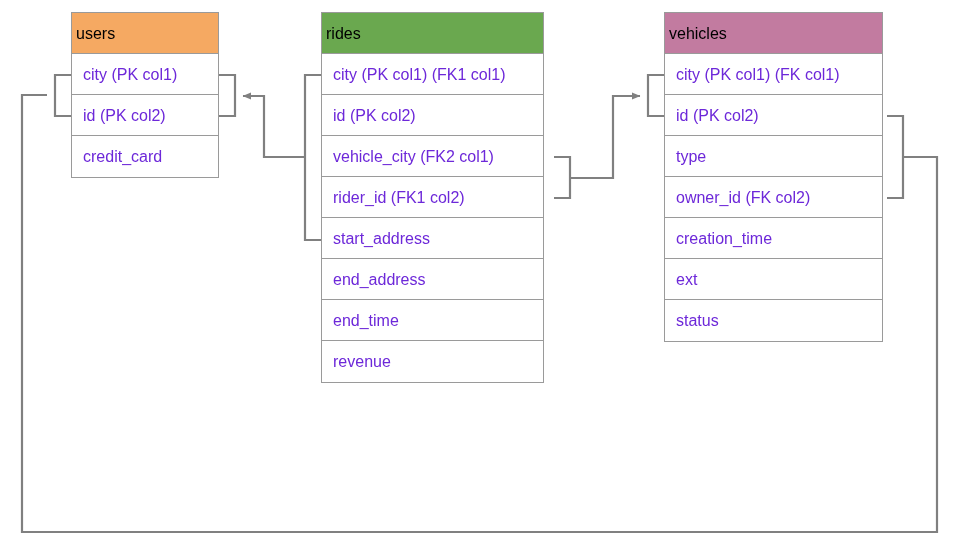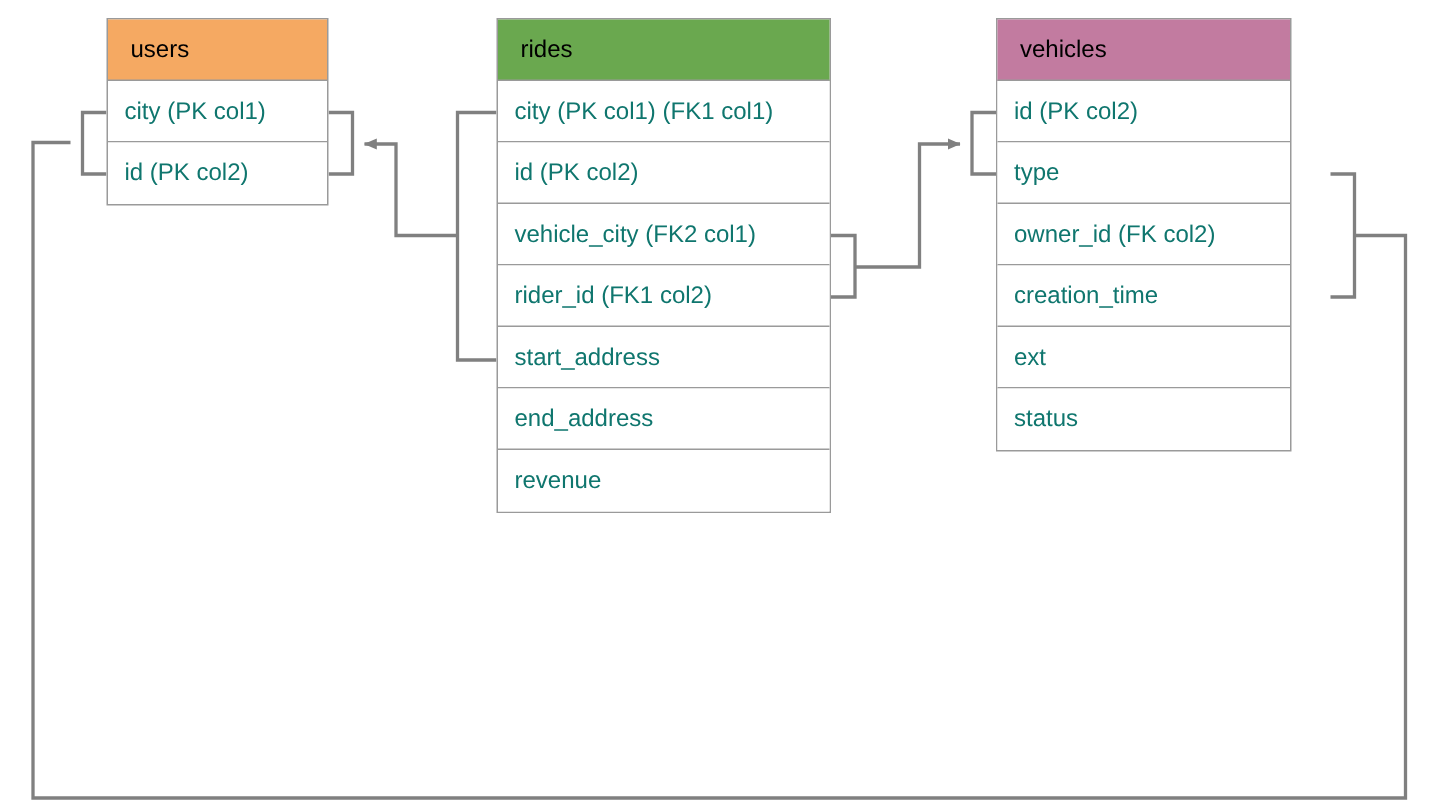--- a/index.html
+++ b/index.html
@@ -26,34 +26,34 @@
   .entity {
     position: absolute;
     box-sizing: border-box;
     border: 1px solid #9a9a9a;
     background: #ffffff;
   }
   .entity-header {
     box-sizing: border-box;
     height: 41px;
     line-height: 41px;
-    padding: 0 0 0 15px;
+    padding: 0 0 0 4px;
     font-size: 16px;
     color: #000000;
     border-bottom: 1px solid #9a9a9a;
     white-space: nowrap;
     overflow: hidden;
   }
   .entity-field {
     box-sizing: border-box;
     height: 41px;
     line-height: 41px;
     padding: 0 0 0 11px;
     font-size: 16px;
-    color: #0f766e;
+    color: #6d28d9;
     border-bottom: 1px solid #9a9a9a;
     background: #ffffff;
     white-space: nowrap;
     overflow: hidden;
   }
   .entity-field:last-child {
     border-bottom: none;
   }
 </style>
 </head>
@@ -88,35 +88,38 @@
 
       <path d="M 903,157 L 937,157 L 937,532 L 22,532 L 22,95 L 47,95"></path>
 
     </g>
   </svg>
 
   <div class="entity" style="left:71px; top:12px; width:148px;">
     <div class="entity-header" style="background:#F5A962;">users</div>
     <div class="entity-field">city (PK col1)</div>
     <div class="entity-field">id (PK col2)</div>
+    <div class="entity-field">credit_card</div>
   </div>
 
-  <div class="entity" style="left:331px; top:12px; width:223px;">
+  <div class="entity" style="left:321px; top:12px; width:223px;">
     <div class="entity-header" style="background:#6AA84F;">rides</div>
     <div class="entity-field">city (PK col1) (FK1 col1)</div>
     <div class="entity-field">id (PK col2)</div>
     <div class="entity-field">vehicle_city (FK2 col1)</div>
     <div class="entity-field">rider_id (FK1 col2)</div>
     <div class="entity-field">start_address</div>
     <div class="entity-field">end_address</div>
+    <div class="entity-field">end_time</div>
     <div class="entity-field">revenue</div>
   </div>
 
-  <div class="entity" style="left:664px; top:12px; width:197px;">
+  <div class="entity" style="left:664px; top:12px; width:219px;">
     <div class="entity-header" style="background:#C27BA0;">vehicles</div>
+    <div class="entity-field">city (PK col1) (FK col1)</div>
     <div class="entity-field">id (PK col2)</div>
     <div class="entity-field">type</div>
     <div class="entity-field">owner_id (FK col2)</div>
     <div class="entity-field">creation_time</div>
     <div class="entity-field">ext</div>
     <div class="entity-field">status</div>
   </div>
 
 </div>
 

